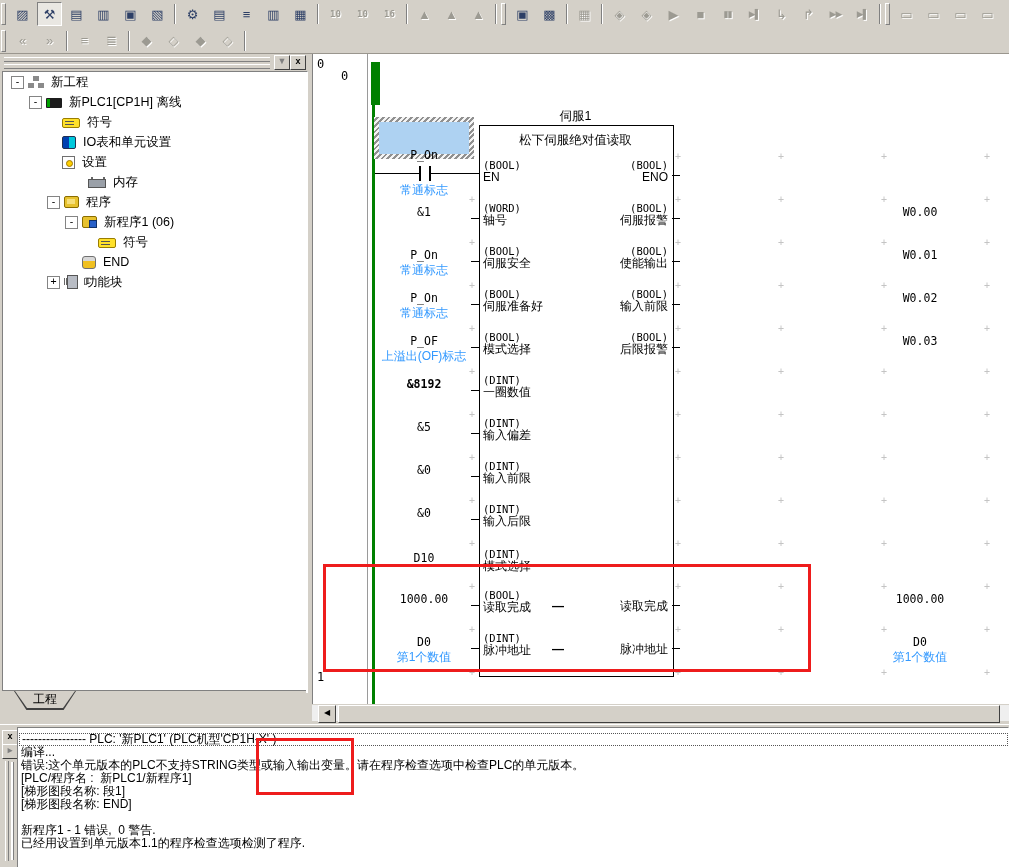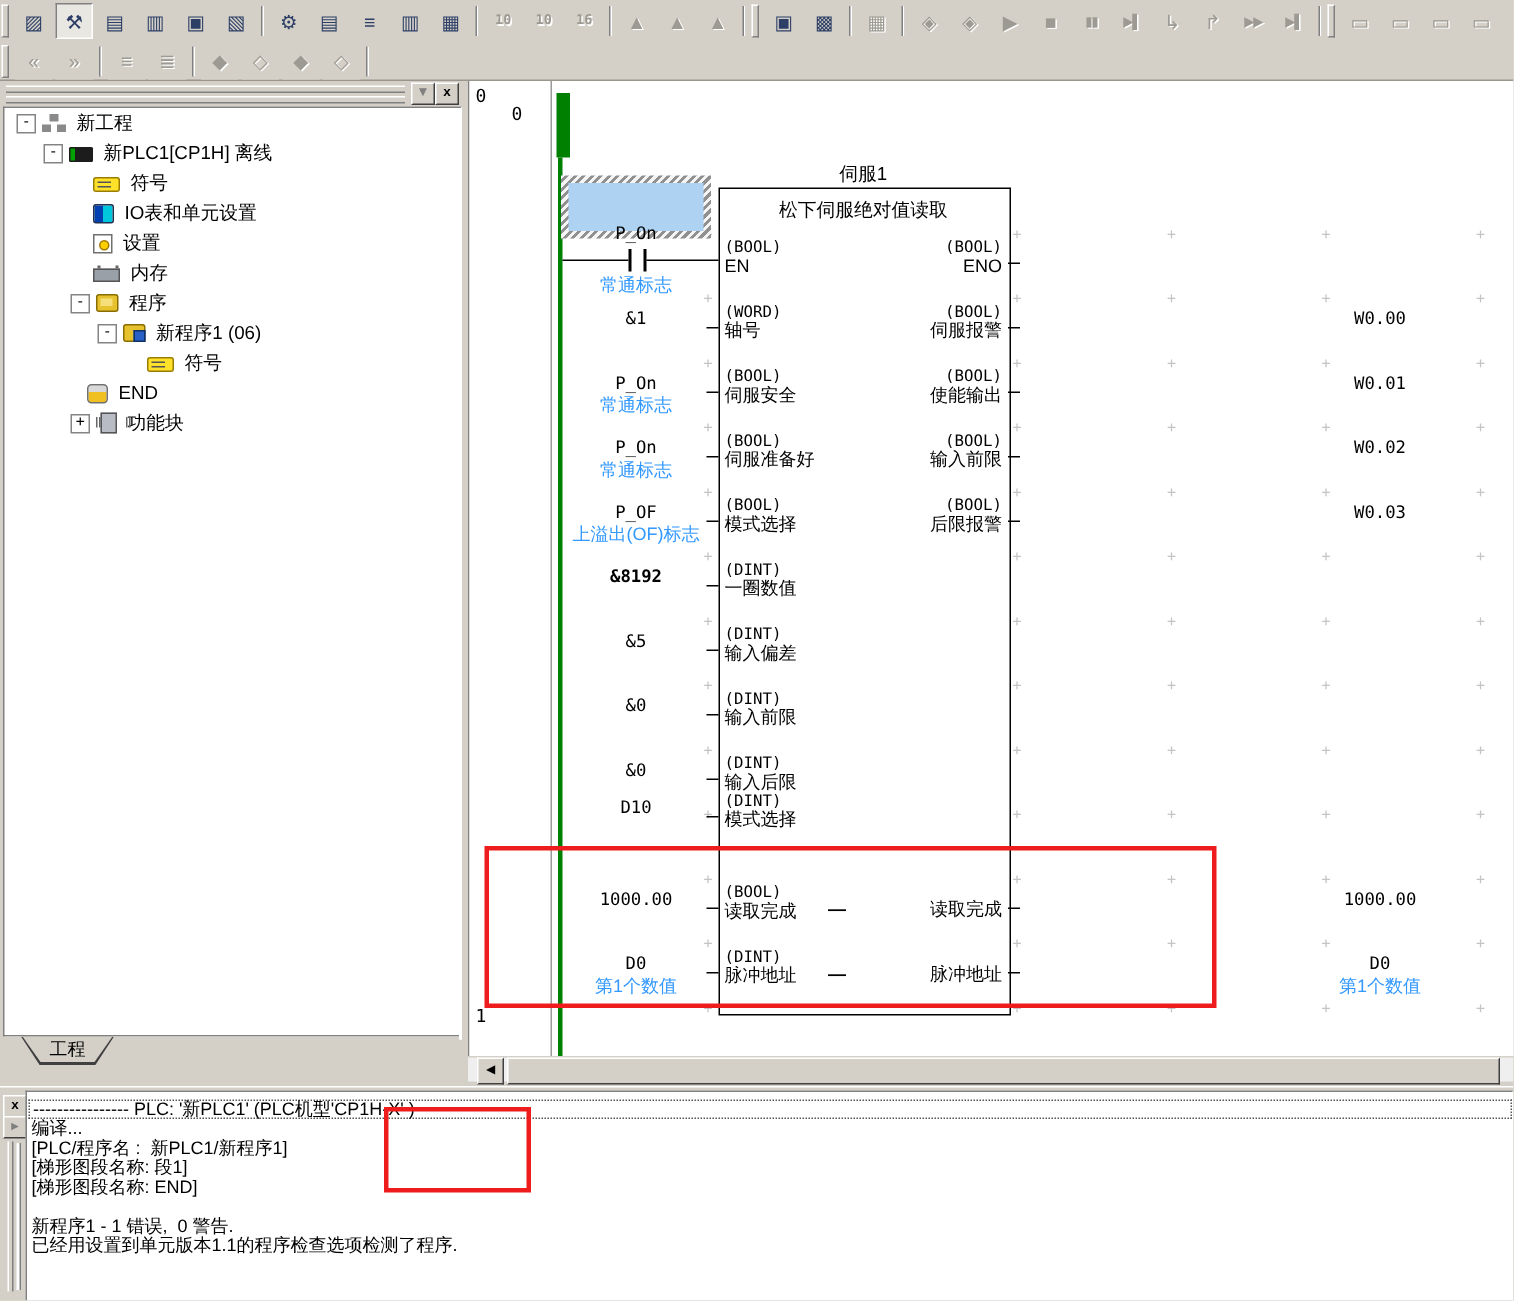--- a/index.html
+++ b/index.html
@@ -294,41 +294,41 @@
         <div class="trow" style="padding-left: 44px;">
           <span class="expsp"></span>
           <span class="ic i-io-table"></span>
           <span class="tlabel">IO表和单元设置</span>
         </div>
         <div class="trow" style="padding-left: 44px;">
           <span class="expsp"></span>
           <span class="ic i-settings"></span>
           <span class="tlabel">设置</span>
         </div>
-        <div class="trow" style="padding-left: 44px; font-family: Liberation Mono, monospace;">
+        <div class="trow" style="padding-left: 70px; font-family: Liberation Mono, monospace;">
           <span class="expsp"></span>
           <span class="ic i-memory"></span>
           <span class="tlabel">内存</span>
         </div>
         <div class="trow" style="padding-left: 44px;">
           <span class="exp">-</span>
           <span class="ic i-programs"></span>
           <span class="tlabel">程序</span>
         </div>
         <div class="trow" style="padding-left: 62px;">
           <span class="exp">-</span>
           <span class="ic i-program"></span>
           <span class="tlabel">新程序1 (06)</span>
         </div>
         <div class="trow" style="padding-left: 80px;">
           <span class="expsp"></span>
           <span class="ic i-symbols"></span>
           <span class="tlabel">符号</span>
         </div>
-        <div class="trow" style="padding-left: 40px; align-items: center;">
+        <div class="trow" style="padding-left: 64px; align-items: center;">
           <span class="expsp"></span>
           <span class="ic i-section-end"></span>
           <span class="tlabel">END</span>
         </div>
         <div class="trow" style="padding-left: 44px;">
           <span class="exp">+</span>
           <span class="ic i-function-blocks"></span>
           <span class="tlabel">功能块</span>
         </div>
       </div>
@@ -562,21 +562,21 @@
           <div class="fbrow" style="top: 450px;">
             <div class="lop" style="top: 2px;">
               <div class="opval">&amp;0</div>
             </div>
             <div class="stub" style="left: 103px; top: 15px; width: 8px;"></div>
             <div class="ipin">
               <div class="ptype">(DINT)</div>
               <div class="pname">输入后限</div>
             </div>
           </div>
-          <div class="fbrow" style="top: 475px;">
+          <div class="fbrow" style="top: 495px;">
             <div class="lop" style="top: 2px;">
               <div class="opval">D10</div>
             </div>
             <div class="stub" style="left: 103px; top: 15px; width: 8px;"></div>
             <div class="ipin">
               <div class="ptype">(DINT)</div>
               <div class="pname">模式选择</div>
             </div>
           </div>
           <div class="fbrow" style="top: 536px;">
@@ -627,20 +627,21 @@
   </div>
 
   <div id="outpanel">
     <div class="minibtn" id="outclose">x</div>
     <div class="minibtn" id="outnav" style="color:#808080;">▸</div>
     <div class="vgrip"></div>
     <div id="outbox">
       <div id="outlines">
           <div class="oline osel">---------------- PLC: '新PLC1' (PLC机型'CP1H-X' ) ----------------</div>
           <div class="oline">编译...</div>
+          <div class="oline">错误:这个单元版本的PLC不支持STRING类型或输入输出变量。请在程序检查选项中检查PLC的单元版本。</div>
           <div class="oline">[PLC/程序名 :  新PLC1/新程序1]</div>
           <div class="oline">[梯形图段名称: 段1]</div>
           <div class="oline">[梯形图段名称: END]</div>
           <div class="oline"> </div>
           <div class="oline">新程序1 - 1 错误,  0 警告.</div>
           <div class="oline">已经用设置到单元版本1.1的程序检查选项检测了程序.</div>
         </div>
     </div>
     <div class="redbox" id="red2"></div>
   </div>

